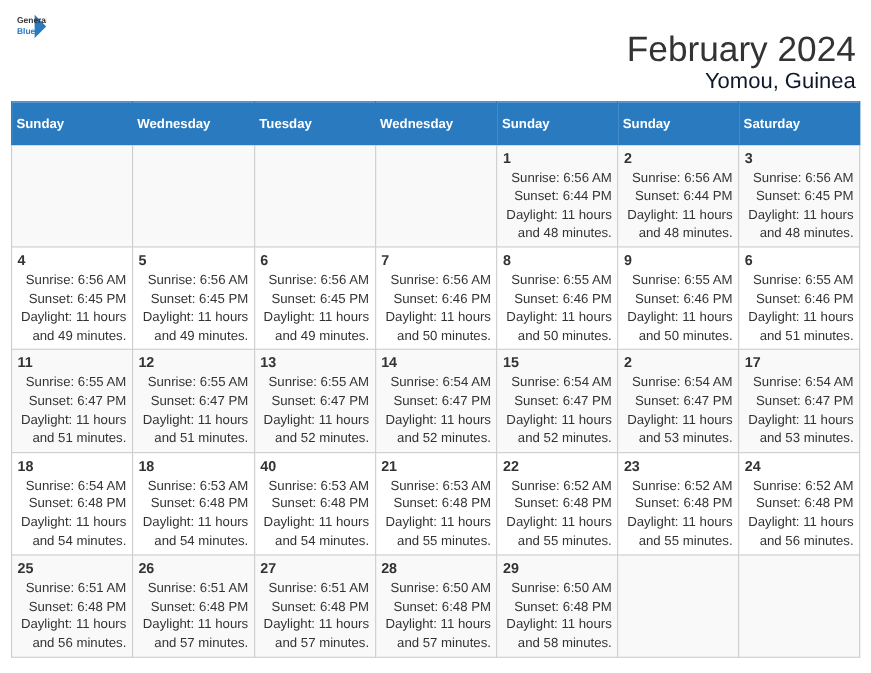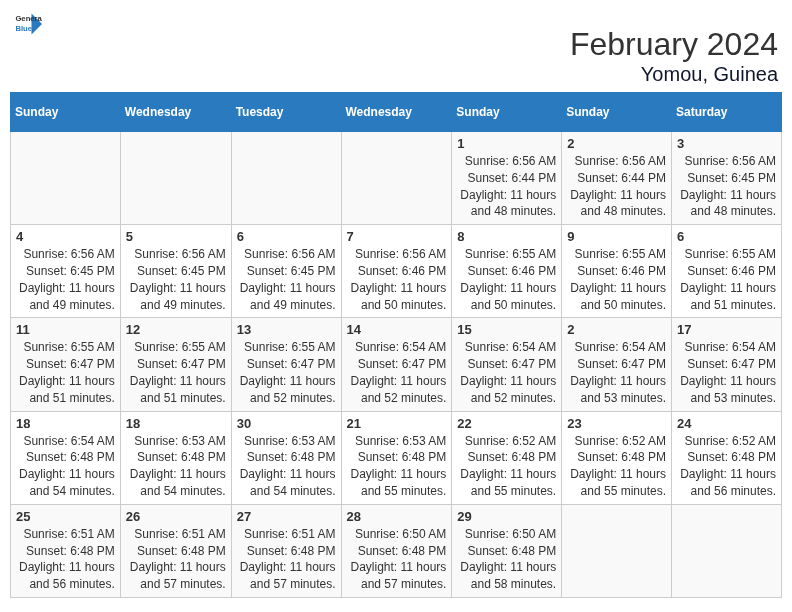--- a/index.html
+++ b/index.html
@@ -253,21 +253,21 @@
 and 54 minutes.</div>
         </td>
         <td>
           <div class="day-number">18</div>
           <div class="day-info" style="white-space: pre-line;">Sunrise: 6:53 AM
 Sunset: 6:48 PM
 Daylight: 11 hours
 and 54 minutes.</div>
         </td>
         <td>
-          <div class="day-number">30</div>
+          <div class="day-number">40</div>
           <div class="day-info" style="white-space: pre-line;">Sunrise: 6:53 AM
 Sunset: 6:48 PM
 Daylight: 11 hours
 and 54 minutes.</div>
         </td>
         <td>
           <div class="day-number">21</div>
           <div class="day-info" style="white-space: pre-line;">Sunrise: 6:53 AM
 Sunset: 6:48 PM
 Daylight: 11 hours

